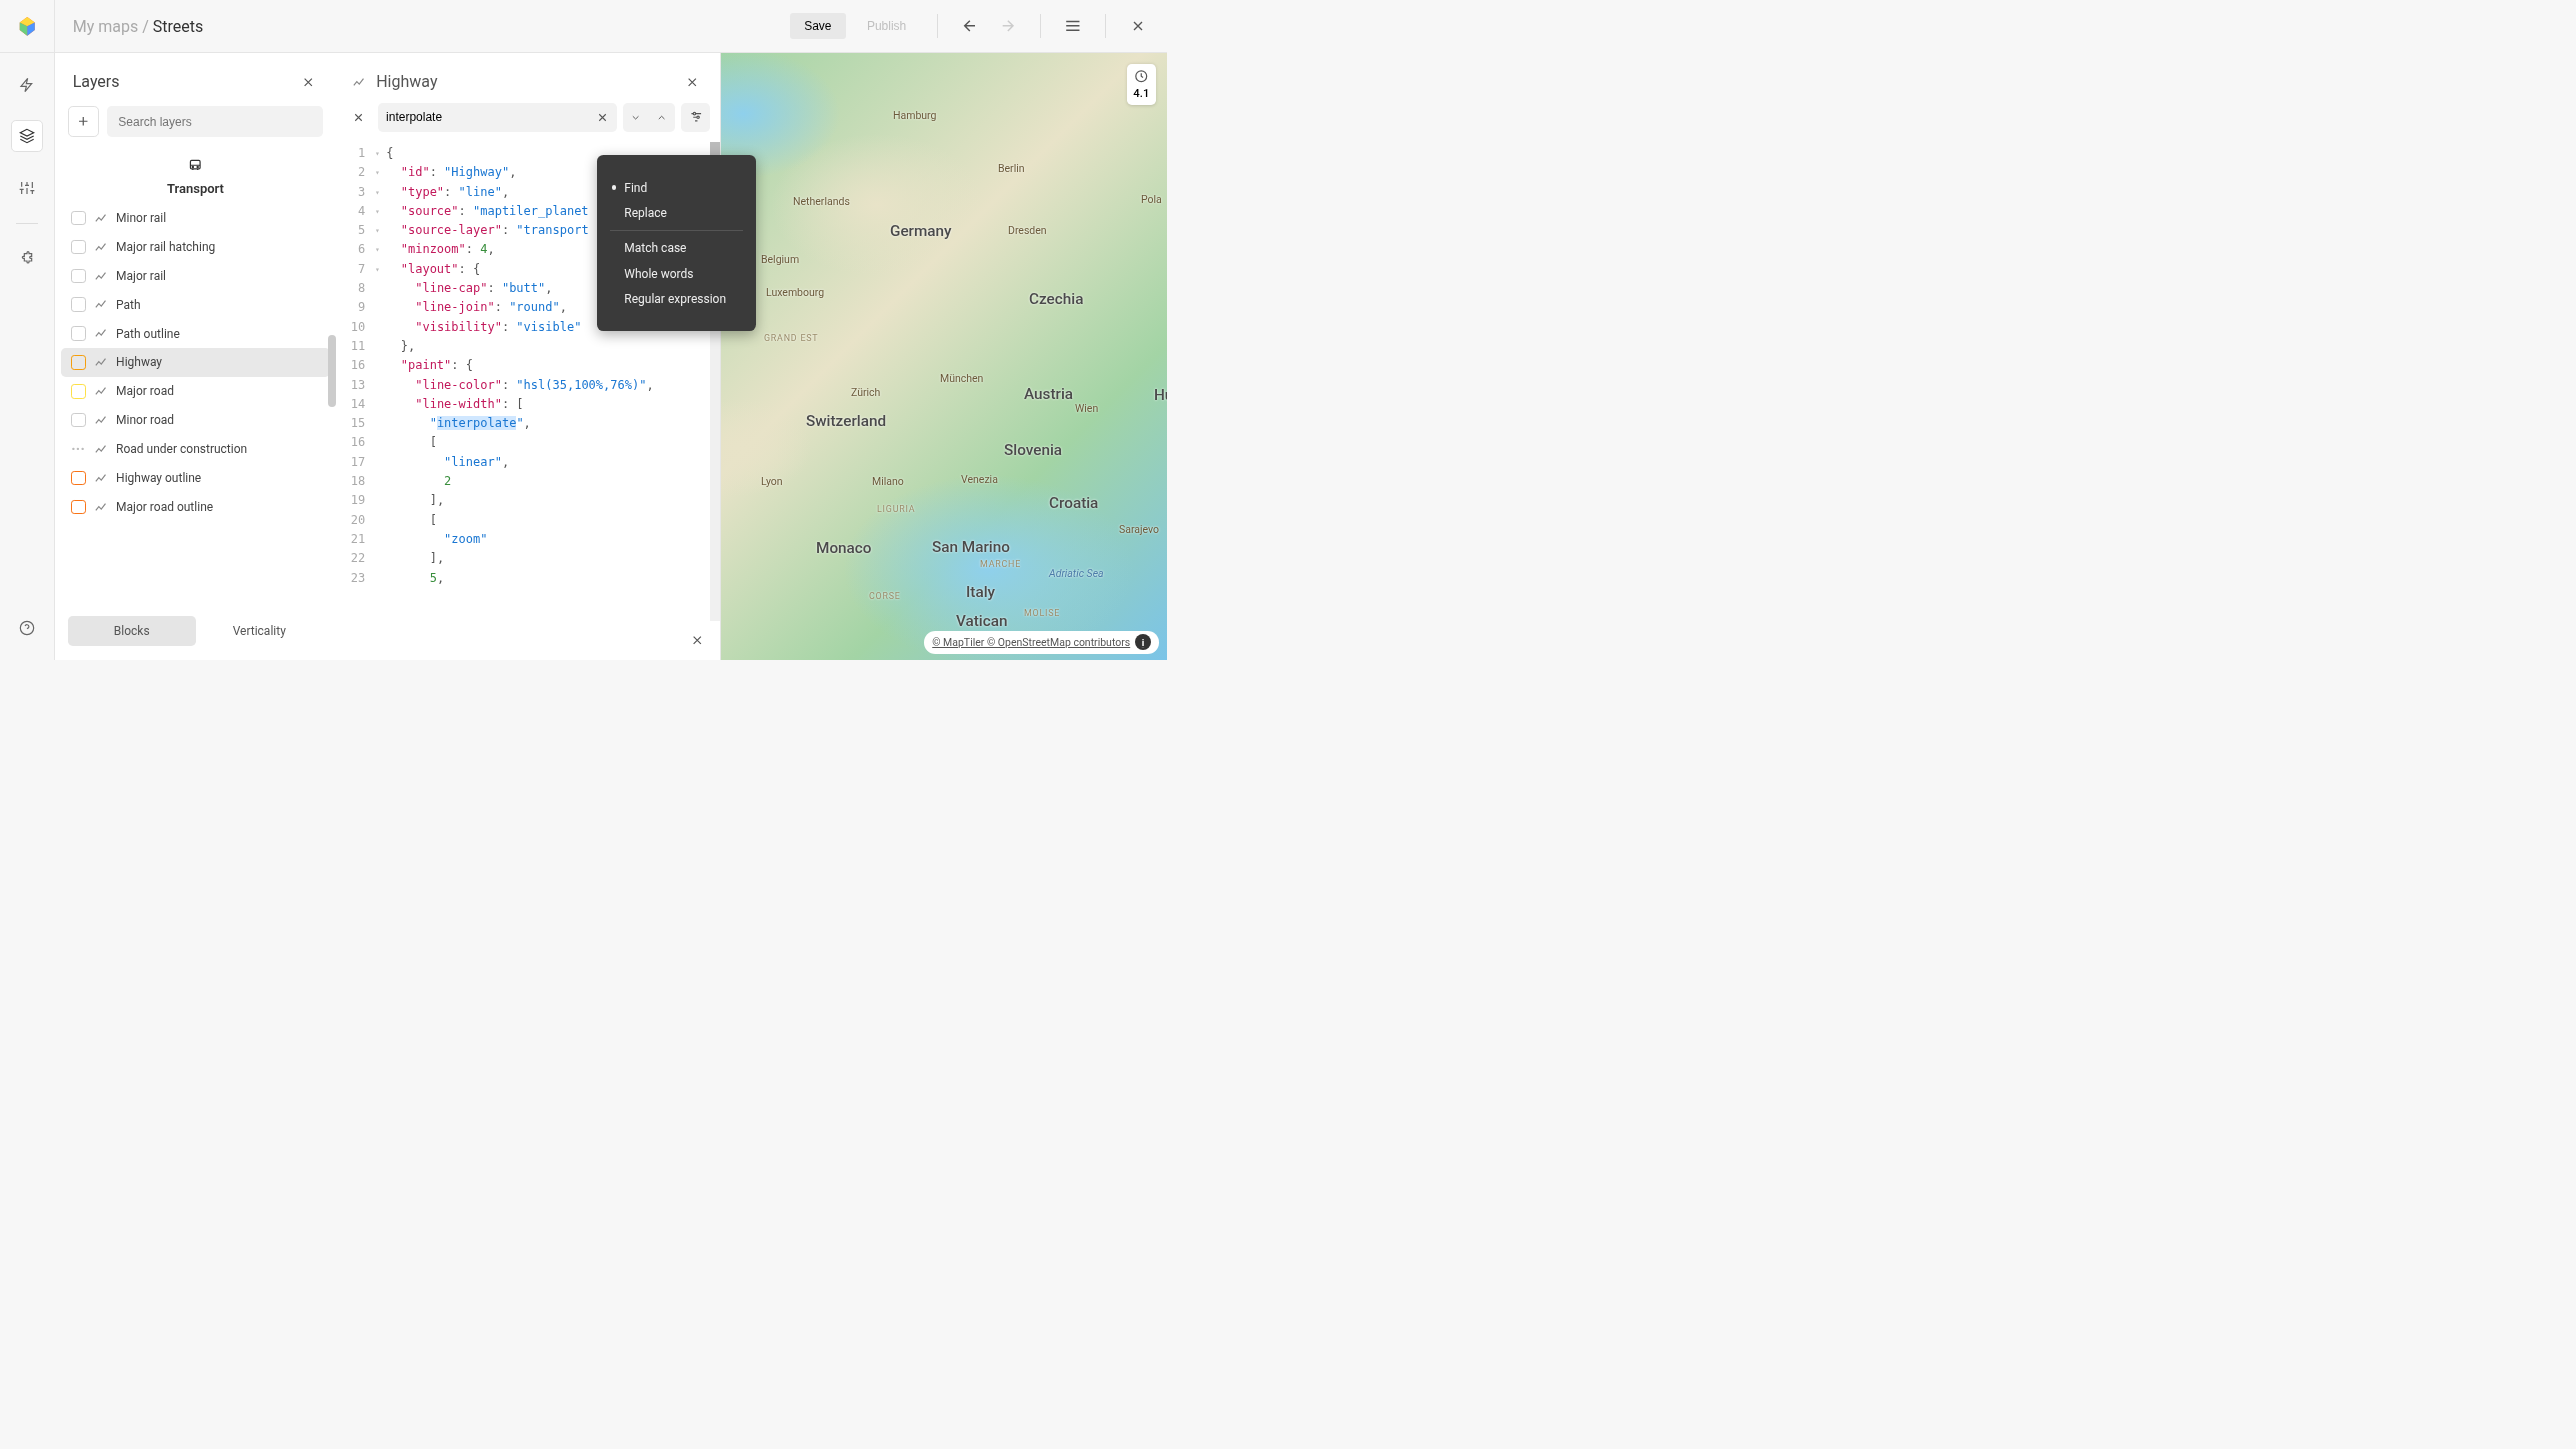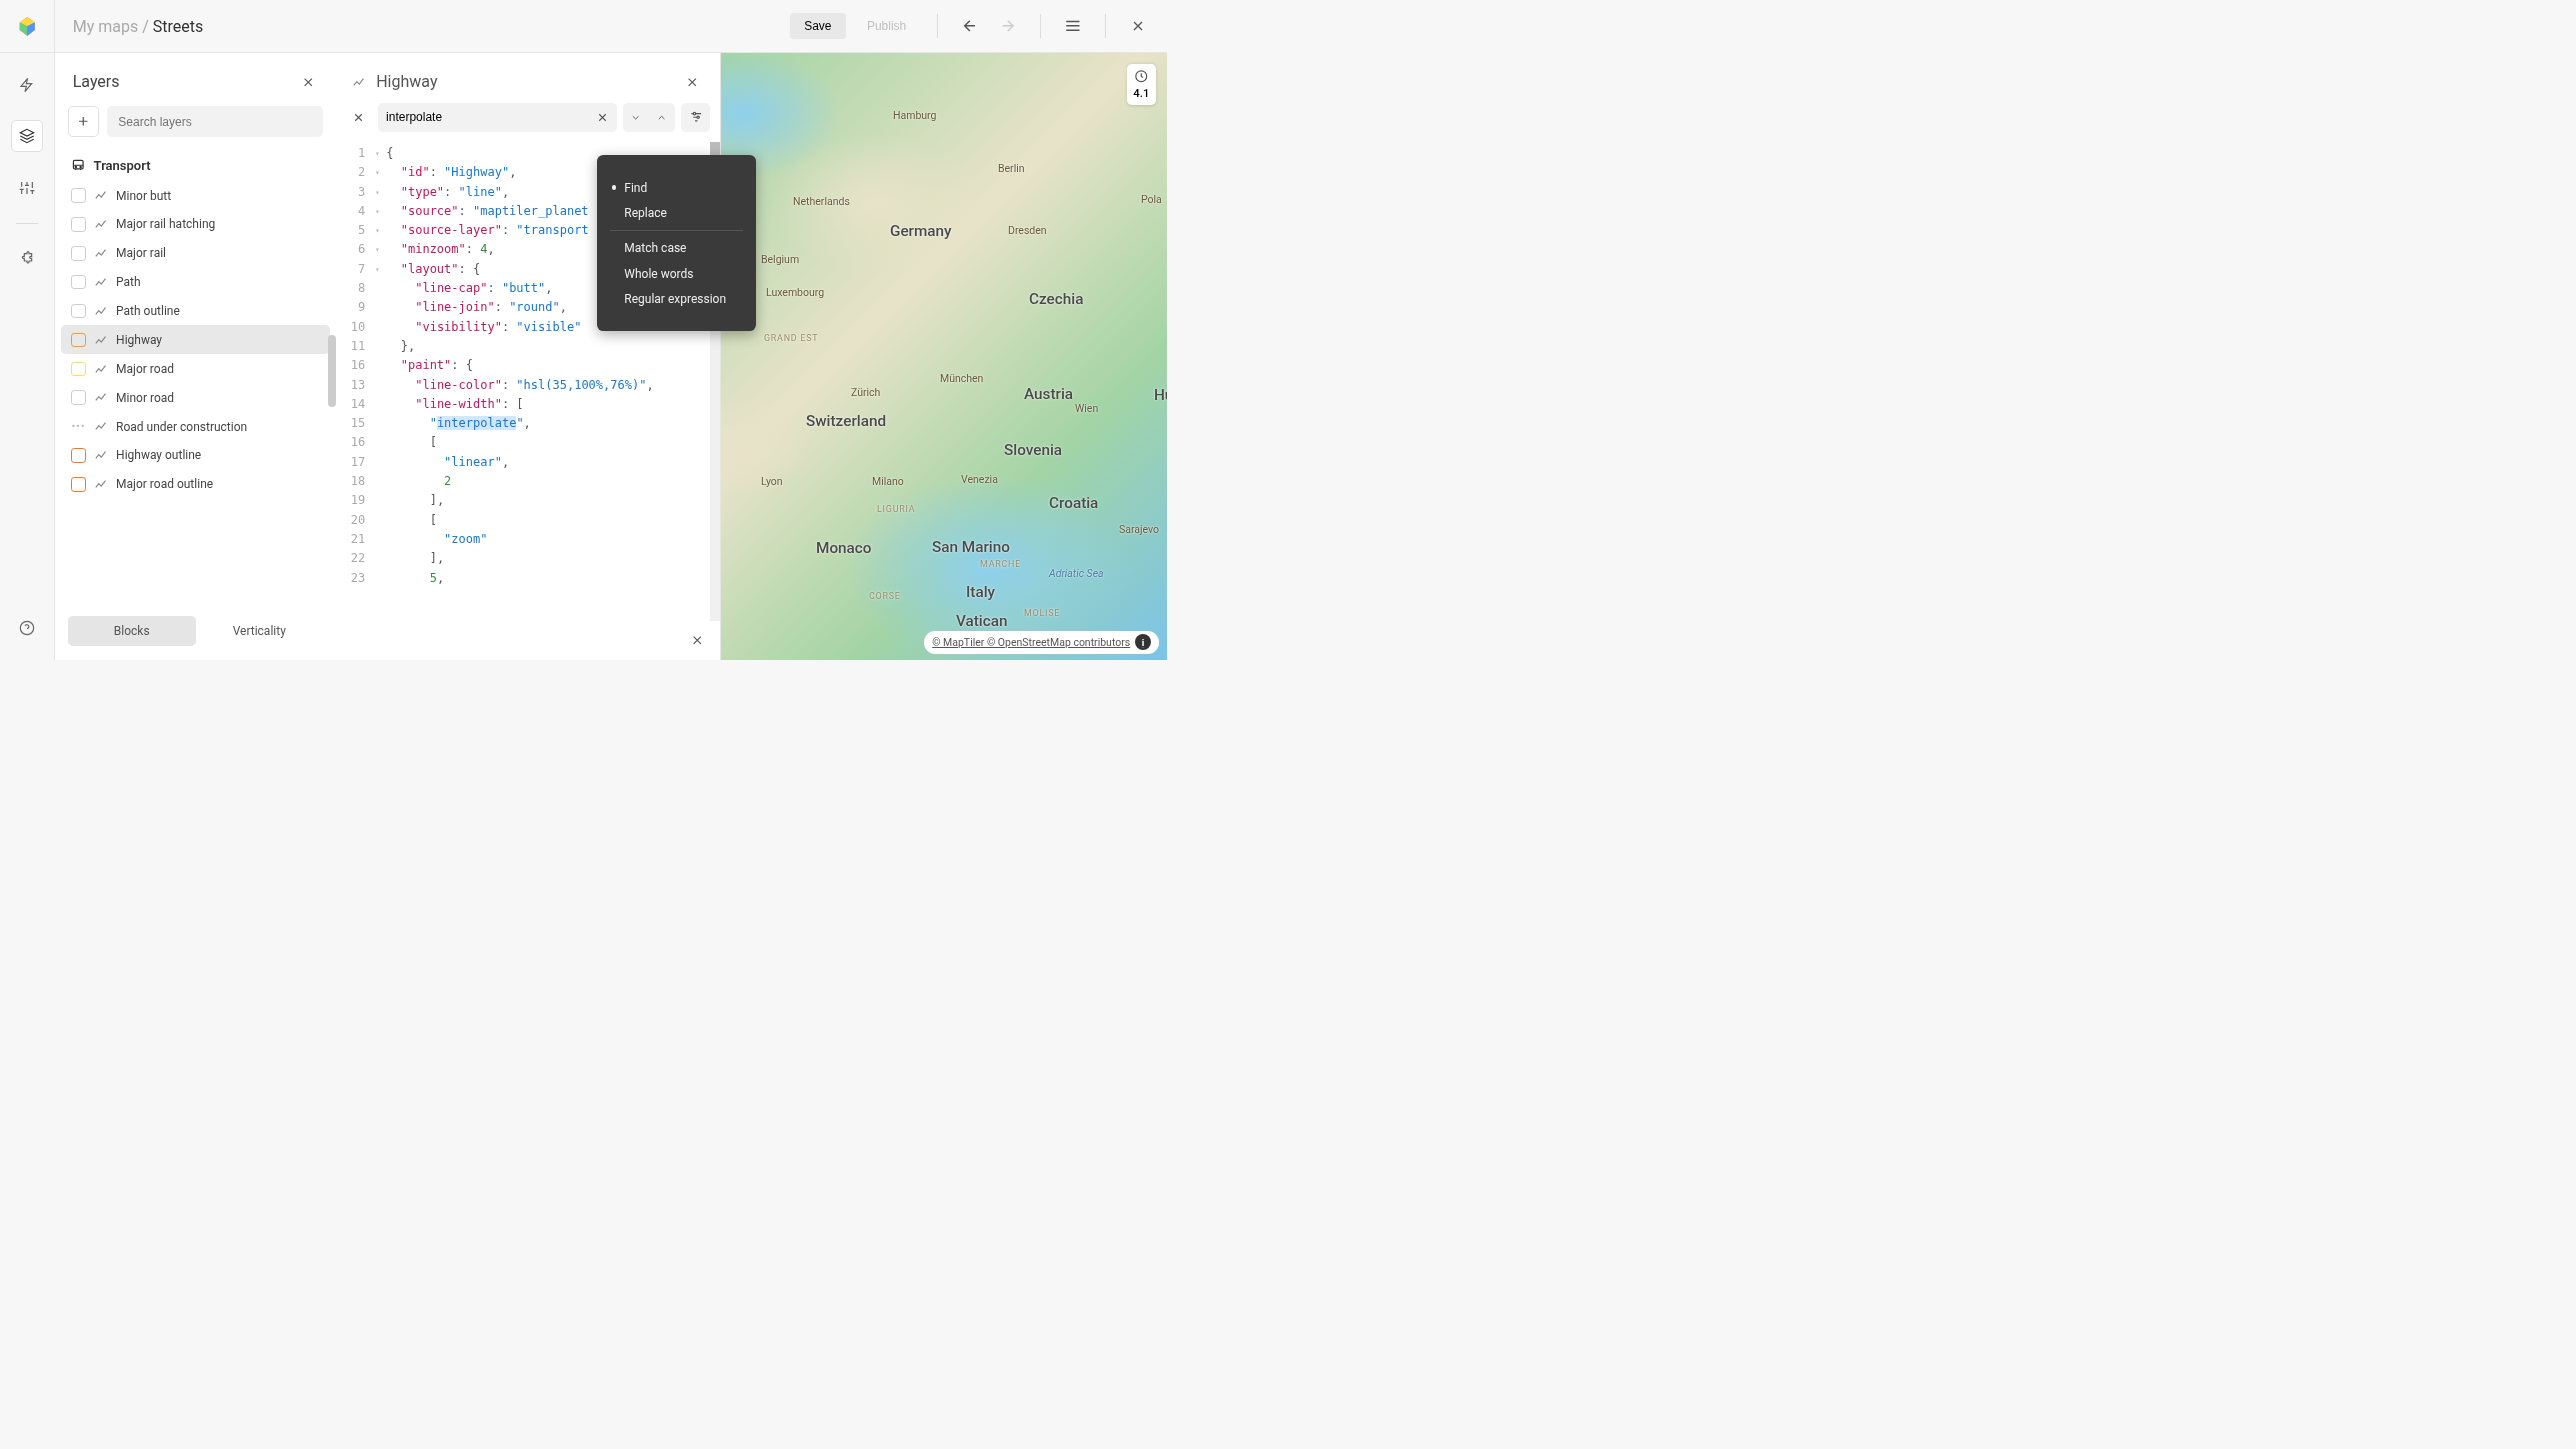--- a/index.html
+++ b/index.html
@@ -28,21 +28,21 @@
 
 .layers-panel { position: absolute; left: 55px; top: 53px; width: 282px; bottom: 0; border-right: 0.8px solid #e5e5e5; background: #fff; display: flex; flex-direction: column; }
 .panel-header { display: flex; align-items: center; justify-content: space-between; padding: 19.3px 17.7px 14.5px 17.7px; }
 .panel-title { font-size: 16px; font-weight: 400; color: #444; }
 .close-btn { width: 19.3px; height: 19.3px; display: flex; align-items: center; justify-content: center; cursor: pointer; color: #555; }
 .search-row { display: flex; align-items: center; gap: 8px; padding: 0 13px 13px 13px; }
 .add-btn { width: 31px; height: 31px; display: flex; align-items: center; justify-content: center; border: 0.8px solid #e0e0e0; border-radius: 4.8px; cursor: pointer; background: #fff; }
 .search-input { flex: 1; height: 31px; border: none; background: #f2f2f2; border-radius: 4.8px; padding: 0 11.3px; font-size: 12px; color: #666; }
 
 .layer-list { flex: 1; overflow-y: auto; padding: 0 6.4px; position: relative; }
-.group-header { display: flex; align-items: center; gap: 8px; padding: 8px 9.7px; font-weight: 600; font-size: 13px; color: #333; }
+.group-header { display: flex; align-items: center; gap: 8px; padding: 8px 9.7px; font-weight: 600; font-size: 13px; color: #333; flex-direction: column; }
 .layer-item { display: flex; align-items: center; gap: 8px; padding: 7.2px 9.7px; border-radius: 4.8px; cursor: pointer; font-size: 12px; color: #444; }
 .layer-item.selected { background: #e8e8e8; }
 .layer-check { width: 14.5px; height: 14.5px; border: 1.6px solid #ccc; border-radius: 3.2px; flex-shrink: 0; }
 .layer-check.orange { border-color: #f59e0b; }
 .layer-check.yellow { border-color: #fde047; }
 .layer-check.orange-fill { border-color: #f97316; }
 .layer-type-icon { color: #888; flex-shrink: 0; }
 .layer-dots { color: #bbb; font-size: 11.3px; letter-spacing: 0.8px; width: 14.5px; text-align: center; }
 
 .scroll-thumb { position: absolute; right: 0; top: 185px; width: 8px; height: 72px; background: #ccc; border-radius: 4px; }
@@ -207,21 +207,21 @@
       <span>Transport</span>
     </div>
     <div id="layer-items">
         <div class="layer-item">
           <span class="layer-check "></span>
           <span class="layer-type-icon">
             <svg width="14.5" height="14.5" viewBox="0 0 24 24" fill="none" stroke="currentColor" stroke-width="2">
               <path d="M3 17l5-6 4 4 7-9"></path>
             </svg>
           </span>
-          <span>Minor butt</span>
+          <span>Minor rail</span>
         </div>
         <div class="layer-item">
           <span class="layer-check "></span>
           <span class="layer-type-icon">
             <svg width="14.5" height="14.5" viewBox="0 0 24 24" fill="none" stroke="currentColor" stroke-width="2">
               <path d="M3 17l5-6 4 4 7-9"></path>
             </svg>
           </span>
           <span>Major rail hatching</span>
         </div>

